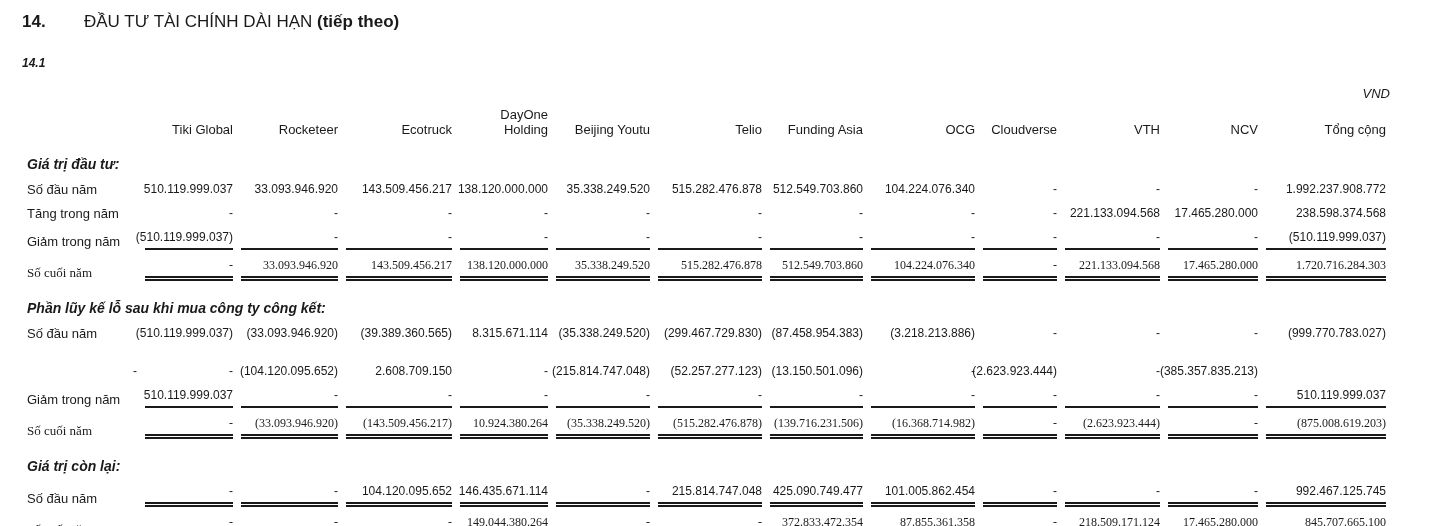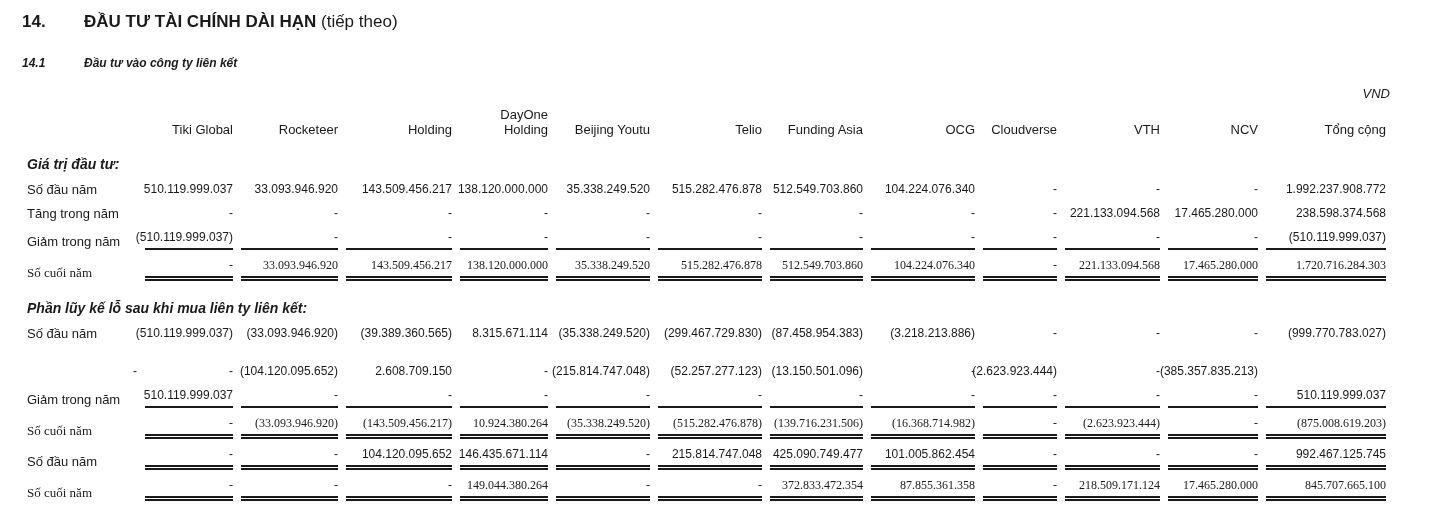--- a/index.html
+++ b/index.html
@@ -4,22 +4,22 @@
 <style>
   * { margin:0; padding:0; box-sizing:border-box; }
   html,body { width:1456px; height:526px; background:#ffffff; overflow:hidden;
     font-family:"Liberation Sans","DejaVu Sans",sans-serif; color:#1a1a1a; }
 
   .page { width:1456px; height:526px; padding-top:12px; }
 
   
   .h1 { display:flex; margin-left:22px; font-size:17px; align-items:baseline; }
   .h1 .num { width:62px; font-weight:bold; }
-  .h1 .ttl b { font-weight:bold; }
-  .h1 .ttl .suffix { font-weight:normal; }
+  .h1 .ttl b { font-weight:normal; }
+  .h1 .ttl .suffix { font-weight:bold; }
   .h2 { display:flex; margin-left:22px; margin-top:24px; font-size:12px;
         font-style:italic; font-weight:bold; align-items:baseline; }
   .h2 .num { width:62px; }
 
   .vnd { text-align:right; margin-right:66px; margin-top:16px;
          font-style:italic; font-size:13px; }
 
   
   .table-wrap { margin-left:27px; width:1363px; margin-top:2px; }
   .row { display:grid; align-items:end;
@@ -44,31 +44,30 @@
 
 <div class="page">
 
   <div class="h1">
     <span class="num">14.</span>
     <span class="ttl"><b>ĐẦU TƯ TÀI CHÍNH DÀI HẠN</b> <span class="suffix">(tiếp theo)</span></span>
   </div>
 
   <div class="h2">
     <span class="num">14.1</span>
-    <span>Đầu tư vào công ty liên kết</span>
   </div>
 
   <div class="vnd">VND</div>
 
   <div class="table-wrap">
     <div class="row header-row" id="header-row">
         <div class="label-cell"></div>
         <div class="hcell">Tiki Global</div>
         <div class="hcell">Rocketeer</div>
-        <div class="hcell">Holding</div>
+        <div class="hcell">Ecotruck</div>
         <div class="hcell">DayOne Holding</div>
         <div class="hcell">Beijing Youtu</div>
         <div class="hcell">Telio</div>
         <div class="hcell">Funding Asia</div>
         <div class="hcell">OCG</div>
         <div class="hcell">Cloudverse</div>
         <div class="hcell">VTH</div>
         <div class="hcell">NCV</div>
         <div class="hcell">Tổng cộng</div>
       </div>
@@ -223,21 +222,21 @@
           <div class="vcell">
             <span>221.133.094.568</span>
           </div>
           <div class="vcell">
             <span>17.465.280.000</span>
           </div>
           <div class="vcell">
             <span>1.720.716.284.303</span>
           </div>
         </div>
-        <div class="section-title">Phần lũy kế lỗ sau khi mua liên ty liên kết:</div>
+        <div class="section-title">Phần lũy kế lỗ sau khi mua công ty công kết:</div>
         <div class="row">
           <div class="label-cell">Số đầu năm</div>
           <div class="vcell">
             <span>(510.119.999.037)</span>
           </div>
           <div class="vcell">
             <span>(33.093.946.920)</span>
           </div>
           <div class="vcell">
             <span>(39.389.360.565)</span>
@@ -379,20 +378,21 @@
           <div class="vcell">
             <span>(2.623.923.444)</span>
           </div>
           <div class="vcell">
             <span>-</span>
           </div>
           <div class="vcell">
             <span>(875.008.619.203)</span>
           </div>
         </div>
+        <div class="section-title">Giá trị còn lại:</div>
         <div class="row u-double">
           <div class="label-cell">Số đầu năm</div>
           <div class="vcell">
             <span>-</span>
           </div>
           <div class="vcell">
             <span>-</span>
           </div>
           <div class="vcell">
             <span>104.120.095.652</span>

